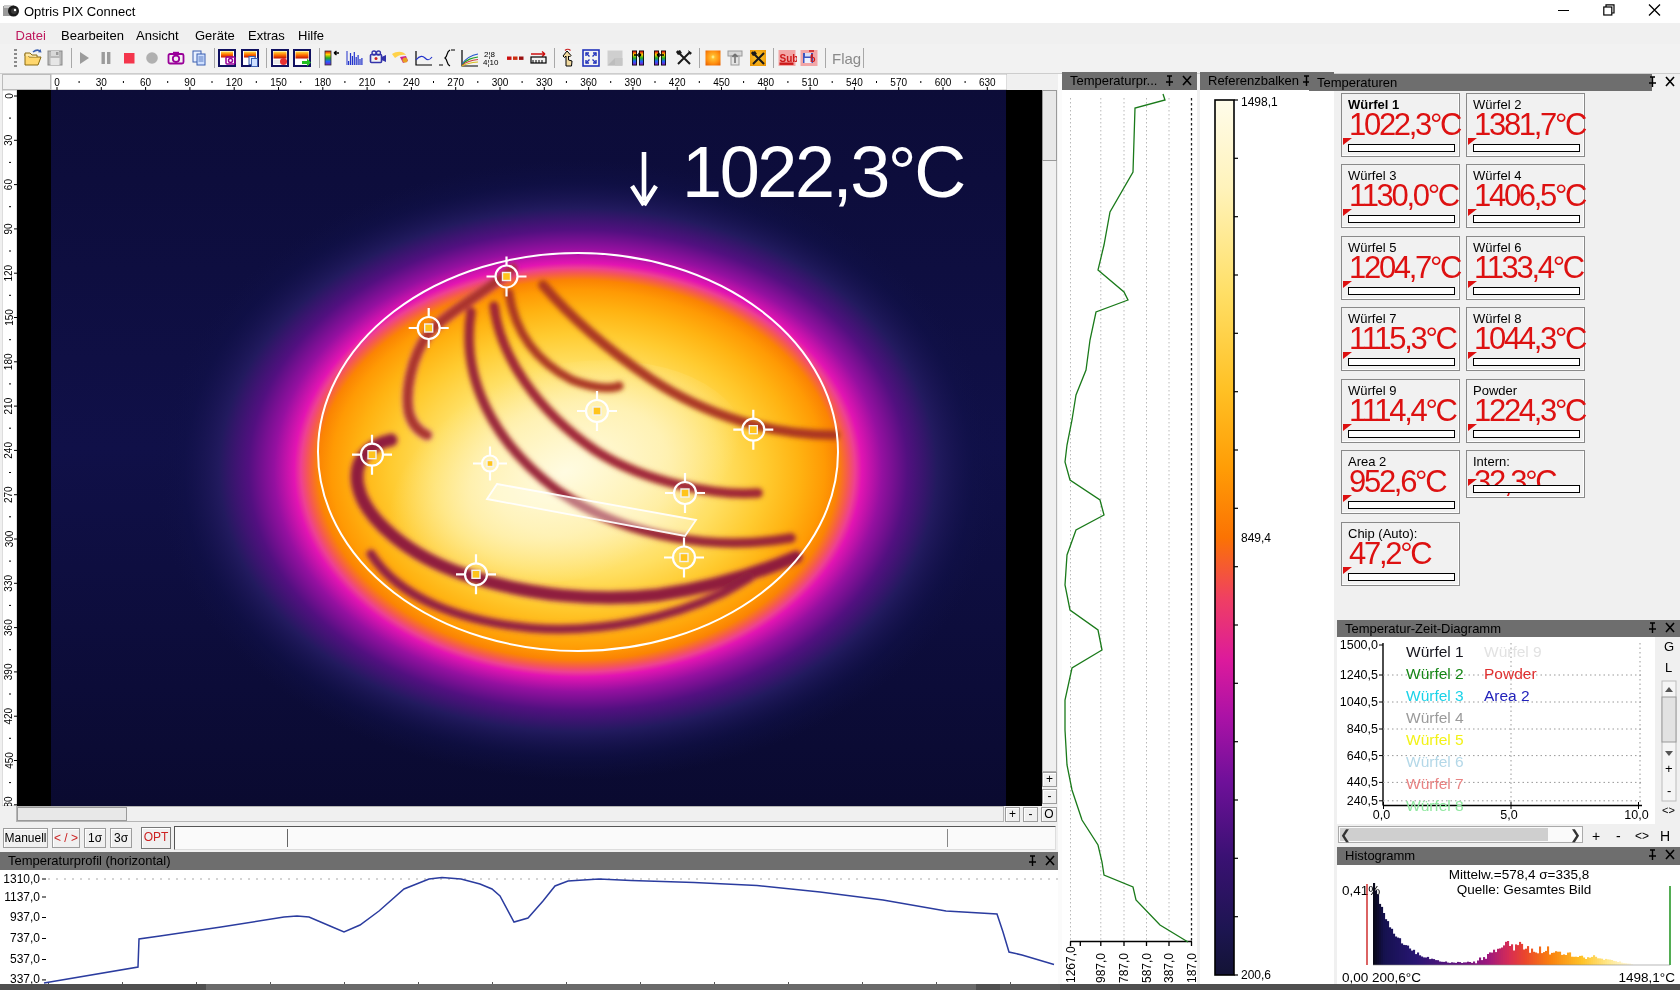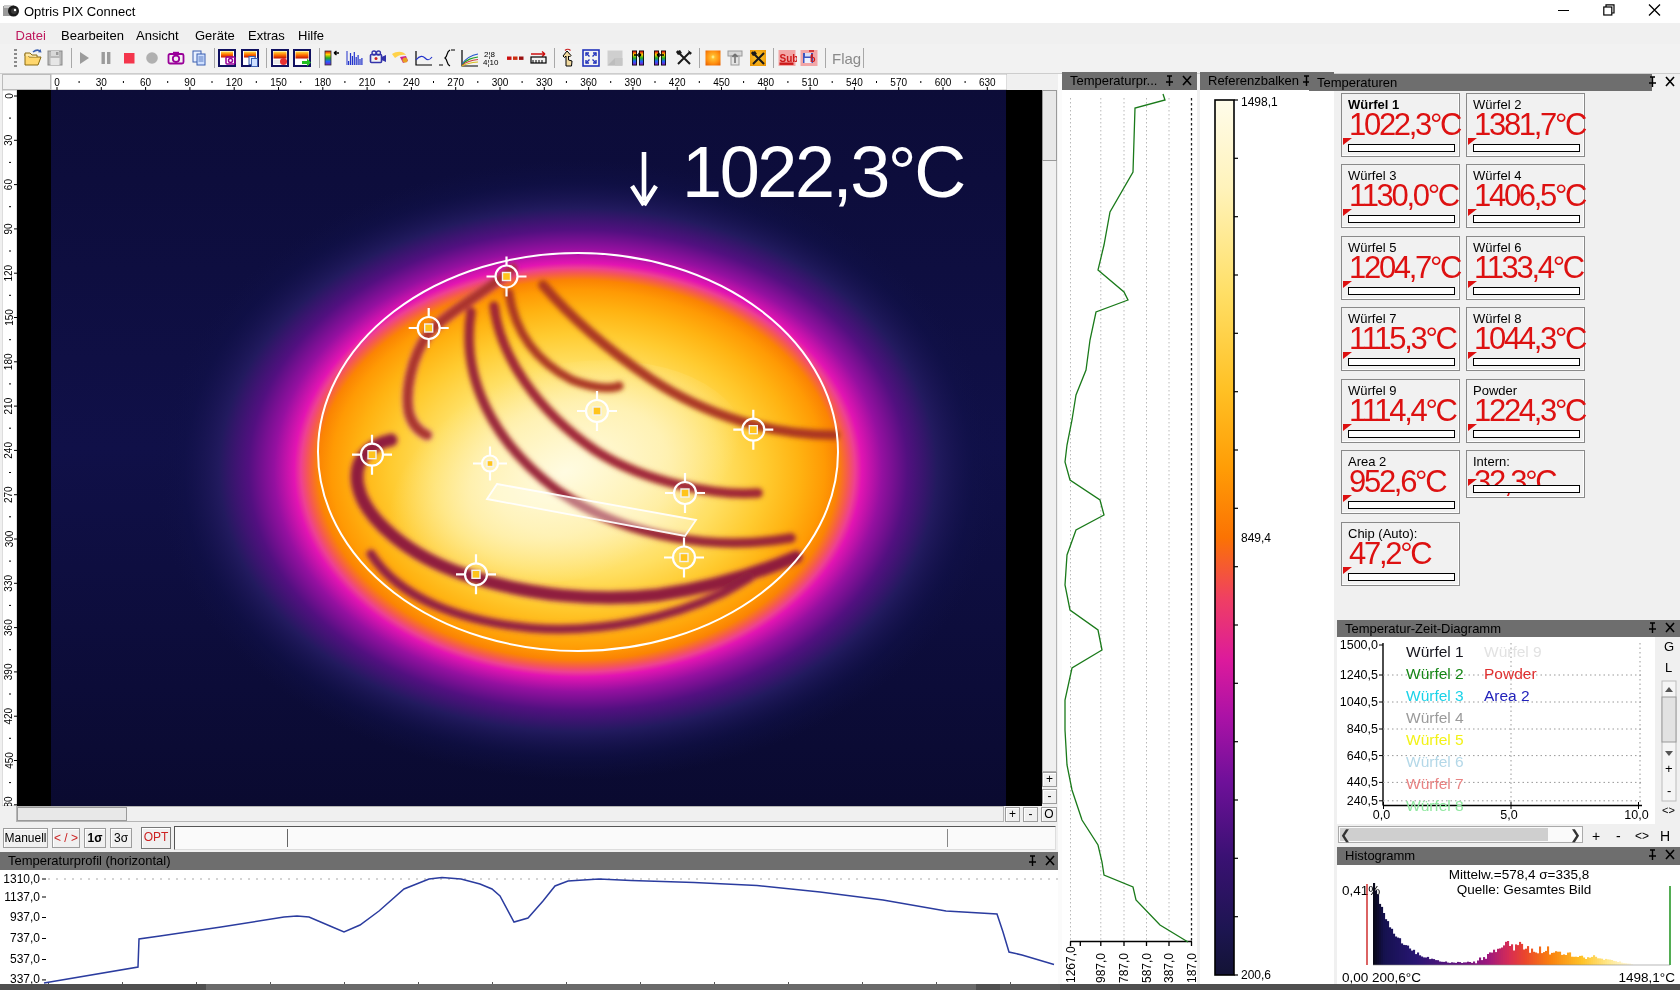--- a/index.html
+++ b/index.html
@@ -511,21 +511,21 @@
 <div class="btn" style="left:1042px;top:772px;width:15px;height:15px;line-height:13px;">+</div>
 <div class="btn" style="left:1042px;top:789px;width:15px;height:15px;line-height:13px;">-</div>
 <div class="abs" style="left:16px;top:806px;width:988px;height:16px;background:#f0f0f0;border:1px solid #b5b5b5;"></div>
 <div class="abs" style="left:17px;top:807px;width:110px;height:14px;background:#e8e8e8;border:1px solid #9a9a9a;"></div>
 <div class="btn" style="left:1005px;top:807px;width:15px;height:15px;line-height:13px;">+</div>
 <div class="btn" style="left:1023px;top:807px;width:15px;height:15px;line-height:13px;">-</div>
 <div class="btn" style="left:1041px;top:807px;width:16px;height:15px;line-height:13px;">O</div>
 <div class="abs" style="left:0;top:823px;width:1058px;height:29px;background:#f0f0f0;"></div>
 <div class="btn" style="left:3px;top:828px;width:45px;height:20px;line-height:18px;">Manuell</div>
 <div class="btn" style="left:52px;top:828px;width:28px;height:20px;line-height:18px;color:#cc2222;">&lt; / &gt;</div>
-<div class="btn" style="left:84px;top:828px;width:22px;height:20px;line-height:18px;font-weight:bold;">1σ</div>
+<div class="btn" style="left:84px;top:828px;width:22px;height:20px;line-height:18px;">1σ</div>
 <div class="btn" style="left:110px;top:828px;width:22px;height:20px;line-height:18px;">3σ</div>
 <div class="btn" style="left:141px;top:827px;width:30px;height:22px;line-height:19px;color:#cc2222;border:1px solid #777;">OPT</div>
 <div class="abs" style="left:174px;top:826px;width:882px;height:24px;background:#fafafa;border:1px solid #555;border-right-color:#ddd;border-bottom-color:#ddd;"></div>
 <div class="abs" style="left:287px;top:829px;width:1px;height:18px;background:#666;"></div>
 <div class="abs" style="left:947px;top:829px;width:1px;height:18px;background:#888;"></div>
 <div class="abs ptitle" style="left:0;top:852px;width:1058px;height:18px;">Temperaturprofil (horizontal)</div>
 <svg class="abs" style="left:1026px;top:855px" width="30" height="12" viewBox="0 0 30 12">
       <path d="M4 1 h5 M6.5 1 v6 M3 7 h7 M6.5 7 v4" stroke="#000" stroke-width="1.4" fill="none"></path>
       <path d="M20 1 L28 10 M28 1 L20 10" stroke="#000" stroke-width="1.6"></path>
     </svg>

